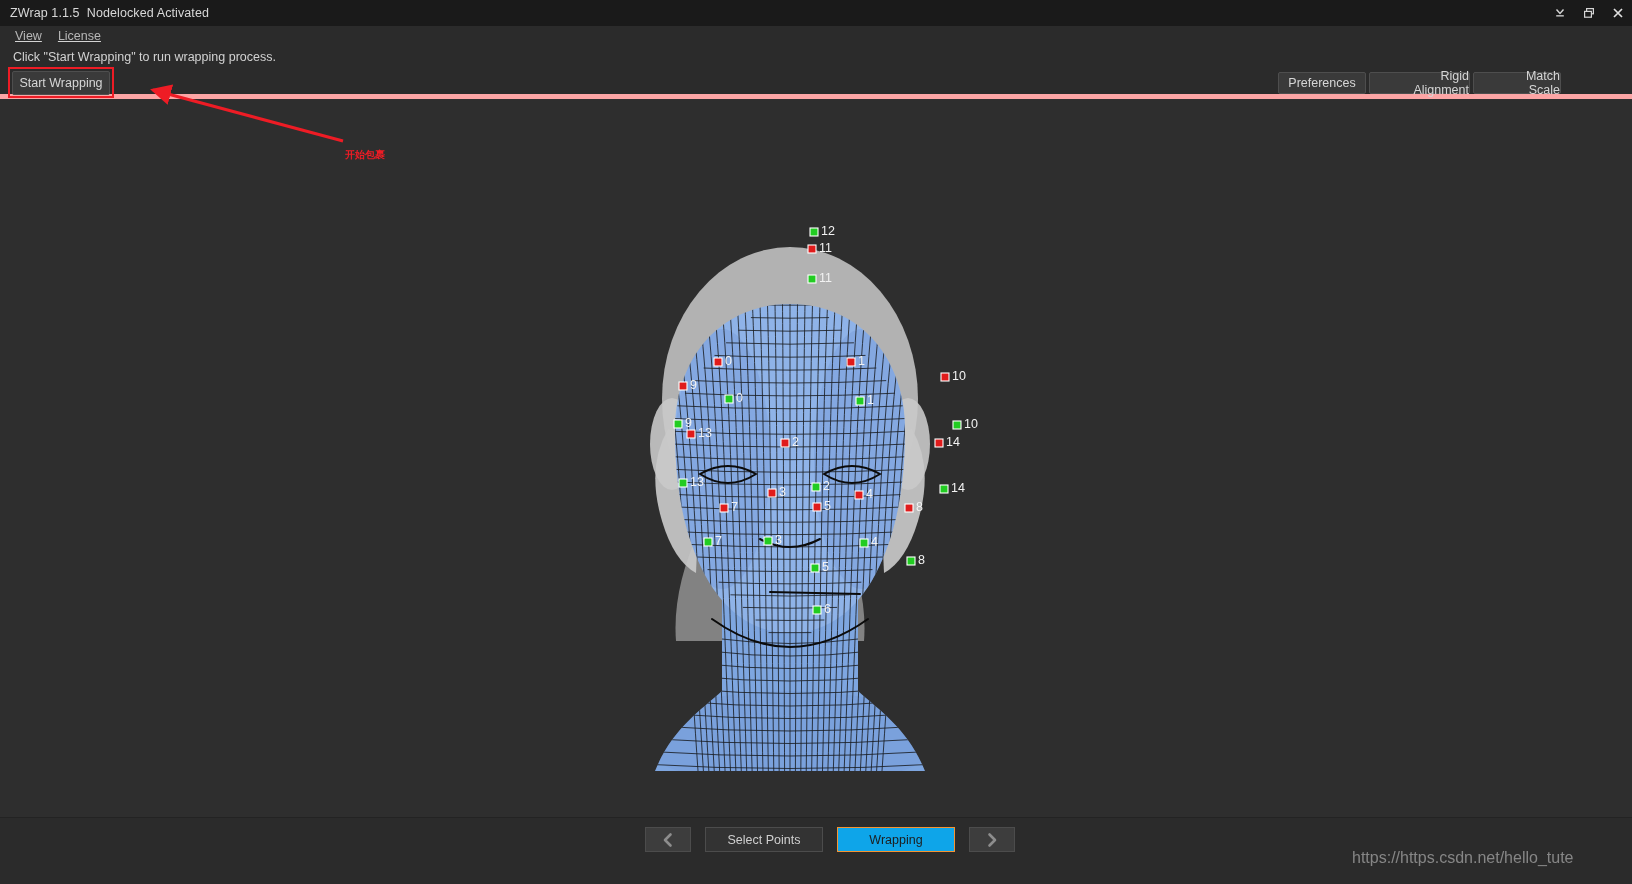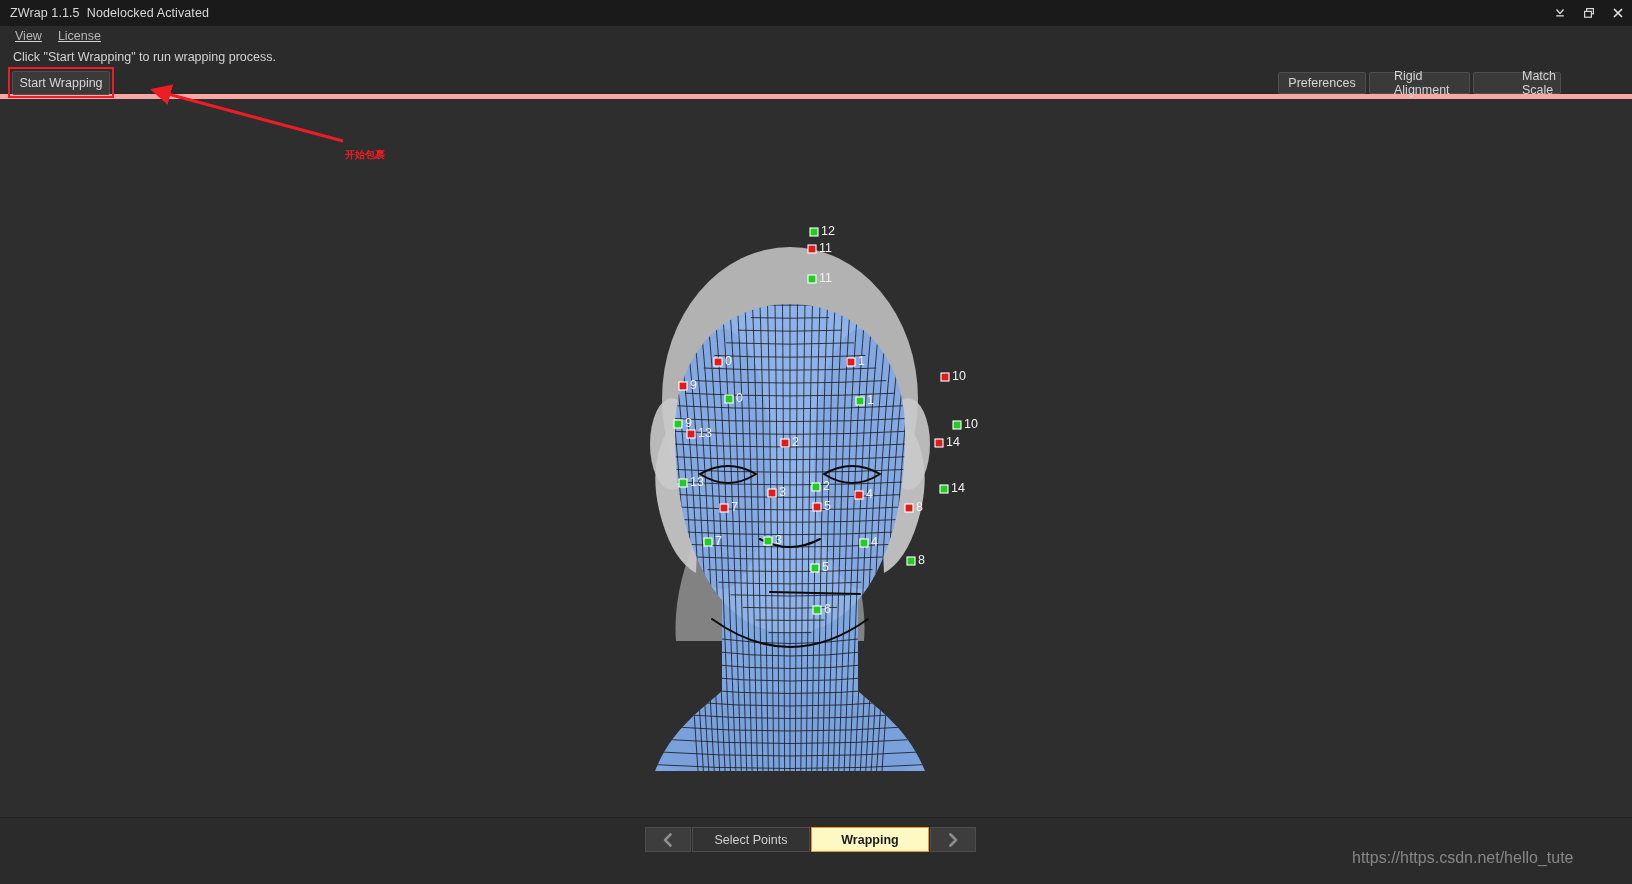--- a/index.html
+++ b/index.html
@@ -3,21 +3,21 @@
 <meta charset="utf-8">
 <style>
   * { margin:0; padding:0; box-sizing:border-box; }
   html,body { width:1632px; height:884px; overflow:hidden; }
   body {
     background:#2e2e2e;
     font-family:"Liberation Sans", sans-serif;
     color:#d4d4d4;
     -webkit-font-smoothing:antialiased;
   }
-  #app { position:relative; width:1632px; height:884px; }
+  #app { position:relative; width:1632px; height:884px;text-align:right; }
 
   
   .titlebar {
     position:absolute; left:0; top:0; width:1632px; height:26px;
     background:#1a1a1a; display:flex; align-items:center;
   }
   .titlebar-text {
     font-size:12.5px; color:#d8d8d8; padding-left:10px;
     white-space:pre; letter-spacing:.1px;
   }
@@ -85,28 +85,28 @@
 
   
   .bottombar {
     position:absolute; left:0; top:817px; width:1632px; height:67px;
     background:#2b2b2b; border-top:1px solid #232323;
   }
   .navgroup { position:absolute; left:645px; top:9px; display:flex; }
   .nav-btn {
     height:25px; background:#3a3a3a; border:1px solid #4c4c4c;
     color:#cfcfcf; font-size:12.5px; display:flex;
-    align-items:center; justify-content:center; margin-right:1px;
+    align-items:center; justify-content:center; margin-right:14px;
     font-family:"Liberation Sans", sans-serif;
   }
   .nav-arrow { width:46px; background:#3d3d3d; }
   .nav-arrow svg { display:block; }
   .nav-step { width:118px; background:#333333; }
   .nav-step.active {
-    background:#fef9c3; border-color:#f59331; color:#1d1d1d; font-weight:bold;
+    background:#0ea5e9; border-color:#f59331; color:#1d1d1d; font-weight:normal;
   }
 
   .watermark {
     position:absolute; left:1352px; top:849px;
     font-size:16px; color:#9a9a9a; opacity:.82;
     font-family:"Liberation Sans", sans-serif; white-space:nowrap;
   }
 </style>
 </head>
 <body>

